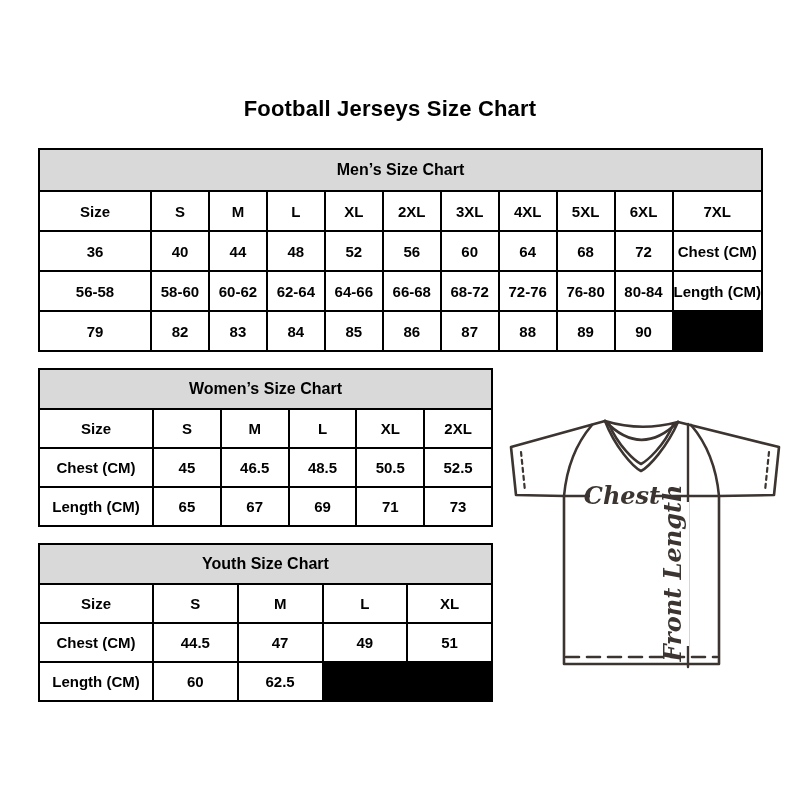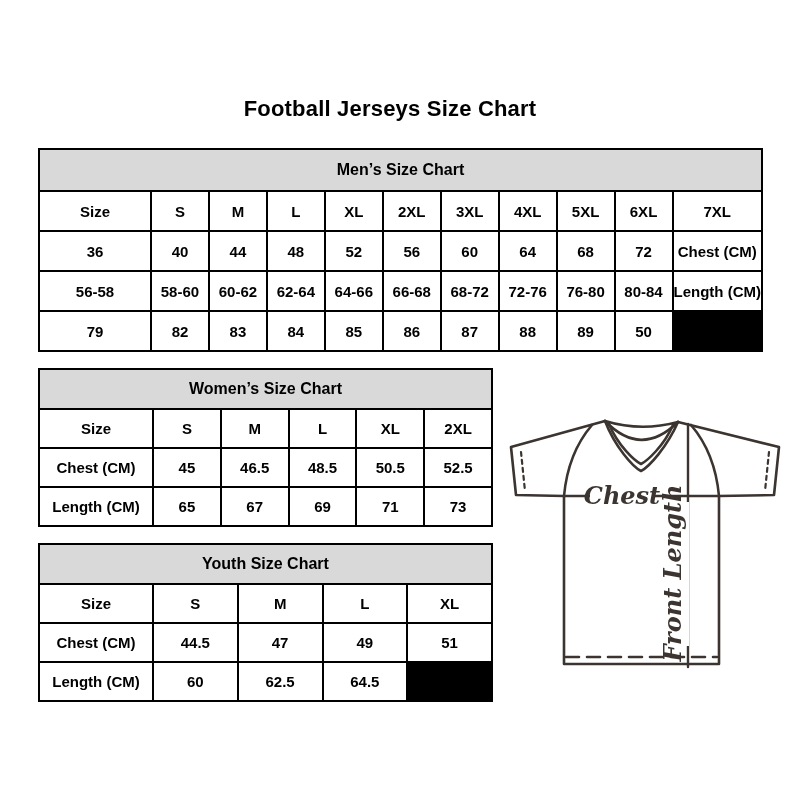--- a/index.html
+++ b/index.html
@@ -101,21 +101,21 @@
       <div class="cell">Length (CM)</div>
       <div class="cell">79</div>
       <div class="cell">82</div>
       <div class="cell">83</div>
       <div class="cell">84</div>
       <div class="cell">85</div>
       <div class="cell">86</div>
       <div class="cell">87</div>
       <div class="cell">88</div>
       <div class="cell">89</div>
-      <div class="cell">50</div>
+      <div class="cell">90</div>
     </div>
   <div class="size-table" id="womens-table" style="grid-template-columns: 112px repeat(5, 1fr);">
       <div class="tbl-header">Women’s Size Chart</div>
       <div class="cell">Size</div>
       <div class="cell">S</div>
       <div class="cell">M</div>
       <div class="cell">L</div>
       <div class="cell">XL</div>
       <div class="cell">2XL</div>
       <div class="cell">Chest (CM)</div>
@@ -139,21 +139,20 @@
       <div class="cell">L</div>
       <div class="cell">XL</div>
       <div class="cell">Chest (CM)</div>
       <div class="cell">44.5</div>
       <div class="cell">47</div>
       <div class="cell">49</div>
       <div class="cell">51</div>
       <div class="cell">Length (CM)</div>
       <div class="cell">60</div>
       <div class="cell">62.5</div>
-      <div class="cell">64.5</div>
     </div>
 
   <div class="jersey-wrap">
     <svg viewBox="0 0 300 300">
       <g fill="none" stroke="#3b3430" stroke-width="2.6" stroke-linejoin="round" stroke-linecap="round">
 
         <path d="M110,26 L16,52 L21,100 L69,101"></path>
         <path stroke-width="2.2" stroke-dasharray="4 4" d="M26,57 L30,96"></path>
         <path d="M97,30 Q73,58 69,101"></path>
 

